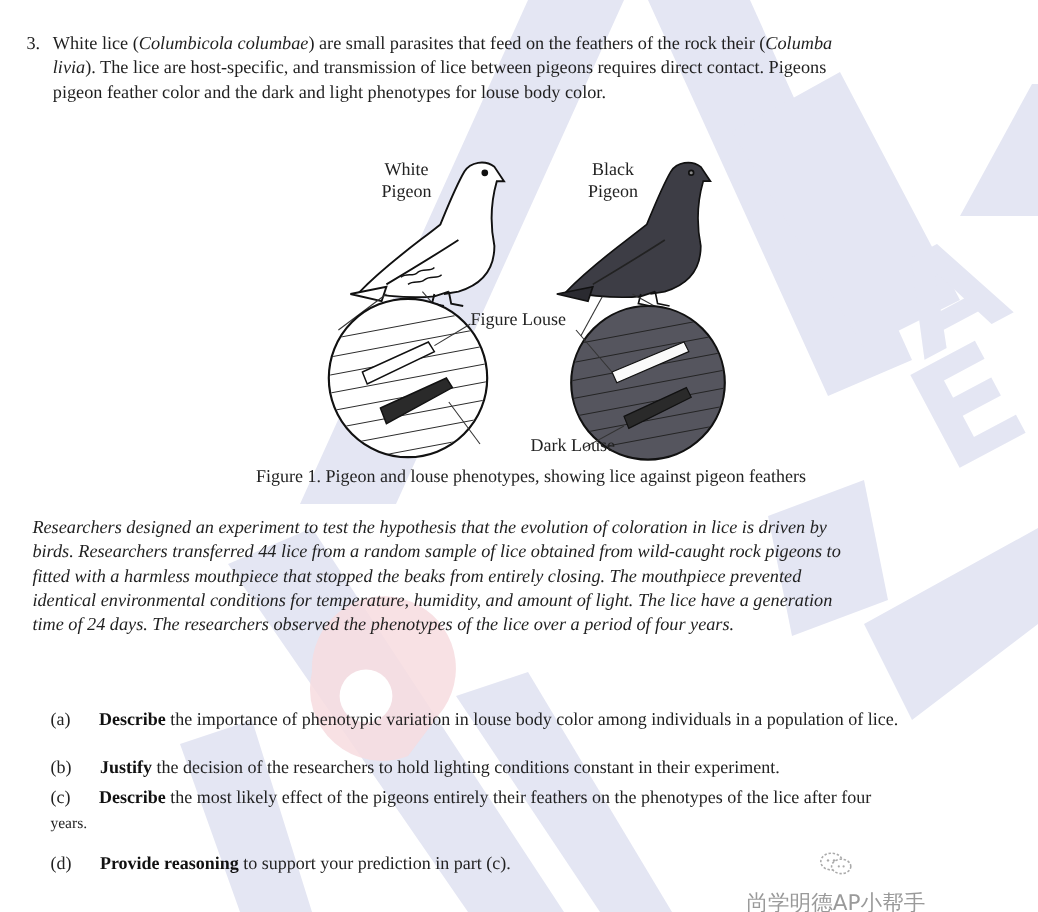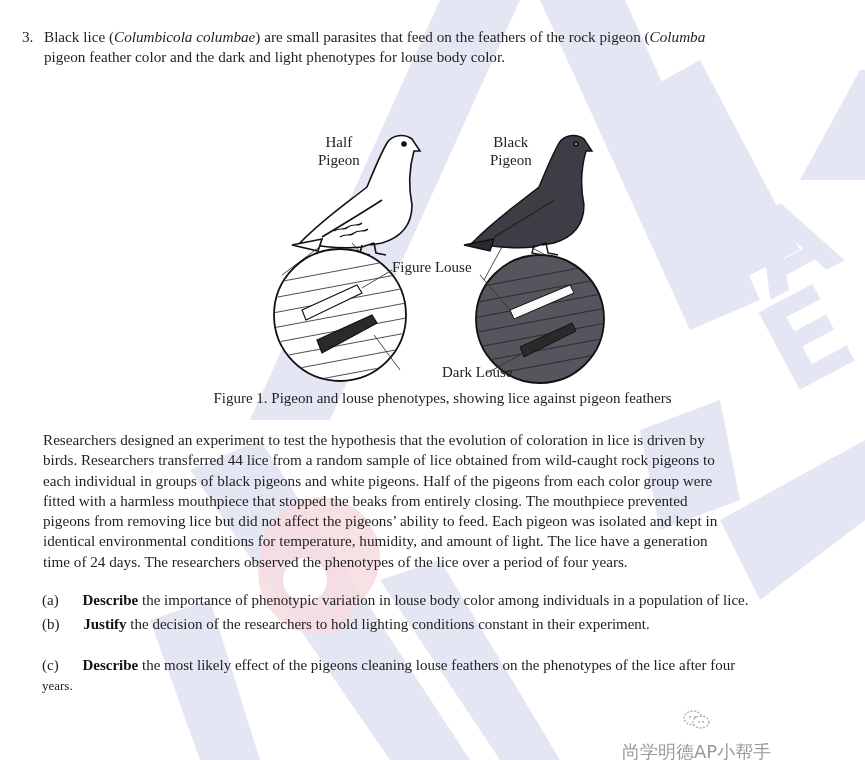--- a/index.html
+++ b/index.html
@@ -42,21 +42,24 @@
   </g>
   <path d="M260,560 a60,60 0 1,1 110,30 l-30,40 a60,60 0 0,1 -80,-70 z" fill="#f7dcdf" opacity="0.85"></path>
   <circle cx="305" cy="580" r="22" fill="#ffffff"></circle>
 </svg>
 
 <div class="content">
   <div class="qnum">3.</div>
 
   <div class="para" style="left:44px; top:27px;">
     <span class="line">
-      <span>Black lice (</span><i>Columbicola columbae</i><span>) are small parasites that feed on the feathers of the rock pigeon (</span><i>Columba</i>
+      <span>White lice (</span><i>Columbicola columbae</i><span>) are small parasites that feed on the feathers of the rock their (</span><i>Columba</i>
+    </span>
+    <span class="line">
+      <i>livia</i><span>). The lice are host-specific, and transmission of lice between pigeons requires direct contact. Pigeons</span>
     </span>
     <span class="line">pigeon feather color and the dark and light phenotypes for louse body color.</span>
   </div>
 
   <div class="fig">
     <svg width="360" height="265" viewBox="0 0 360 265">
 
       <g stroke="#111" stroke-width="1.6" fill="#fff">
         <path d="M38,118 C60,95 85,78 105,62 C112,45 118,30 125,18 C130,10 142,8 150,14 L158,26 L152,26 C148,40 146,60 150,80 C150,100 140,112 120,118 L108,120 L112,118 L100,122 C80,124 60,122 38,118 Z"></path>
         <path d="M60,112 C80,100 100,88 120,75" fill="none"></path>
@@ -107,53 +110,54 @@
       </g>
 
       <g stroke="#333" stroke-width="0.9" fill="none">
         <line x1="100" y1="163" x2="130" y2="145"></line>
         <line x1="218" y1="150" x2="248" y2="185"></line>
         <line x1="112" y1="210" x2="138" y2="245"></line>
         <line x1="225" y1="248" x2="258" y2="230"></line>
       </g>
     </svg>
     <div class="fig-label" style="left:56px; top:8px;">
-      <div>Half</div>
+      <div>White</div>
       <div>Pigeon</div>
     </div>
     <div class="fig-label" style="left:228px; top:8px;">
       <div>Black</div>
       <div>Pigeon</div>
     </div>
     <div class="fig-label" style="left:130px; top:133px;">Figure Louse</div>
     <div class="fig-label" style="left:136px; top:238px;margin-left:44px;">Dark Louse</div>
   </div>
 
   <div class="caption"><span>Figure 1. Pigeon and louse phenotypes, showing lice against pigeon feathers</span></div>
 
-  <div class="para" style="left:43px; top:430px;">
+  <div class="para" style="left:27px; top:430px;font-style:italic;">
     <span class="line">Researchers designed an experiment to test the hypothesis that the evolution of coloration in lice is driven by</span>
     <span class="line">birds. Researchers transferred 44 lice from a random sample of lice obtained from wild-caught rock pigeons to</span>
-    <span class="line">each individual in groups of black pigeons and white pigeons. Half of the pigeons from each color group were</span>
     <span class="line">fitted with a harmless mouthpiece that stopped the beaks from entirely closing. The mouthpiece prevented</span>
-    <span class="line">pigeons from removing lice but did not affect the pigeons’ ability to feed. Each pigeon was isolated and kept in</span>
     <span class="line">identical environmental conditions for temperature, humidity, and amount of light. The lice have a generation</span>
     <span class="line">time of 24 days. The researchers observed the phenotypes of the lice over a period of four years.</span>
   </div>
 
   <div class="q" style="top:592px;">
     <span>(a)</span> <b>Describe</b><span> the importance of phenotypic variation in louse body color among individuals in a population of lice.</span>
   </div>
-  <div class="q" style="top:616px;">
+  <div class="q" style="top:632px;">
     <span>(b)</span> <b>Justify</b><span> the decision of the researchers to hold lighting conditions constant in their experiment.</span>
   </div>
   <div class="q" style="top:657px;">
-    <span>(c)</span> <b>Describe</b><span> the most likely effect of the pigeons cleaning louse feathers on the phenotypes of the lice after four</span>
+    <span>(c)</span> <b>Describe</b><span> the most likely effect of the pigeons entirely their feathers on the phenotypes of the lice after four</span>
   </div>
   <div class="q" style="top:678px; font-size:13px;">years.</div>
+  <div class="q" style="top:712px;">
+    <span>(d)</span> <b>Provide reasoning</b><span> to support your prediction in part (c).</span>
+  </div>
 
   <div class="brand">
     <svg width="30" height="24" viewBox="0 0 30 24">
       <ellipse cx="11" cy="10" rx="9" ry="7" fill="none" stroke="#aaa" stroke-width="1.3" stroke-dasharray="2 1.5"></ellipse>
       <ellipse cx="19" cy="14" rx="8" ry="6" fill="#fff" stroke="#aaa" stroke-width="1.3" stroke-dasharray="2 1.5"></ellipse>
       <circle cx="8" cy="9" r="1" fill="#aaa"></circle>
         <circle cx="13" cy="9" r="1" fill="#aaa"></circle>
       <circle cx="17" cy="14" r="0.9" fill="#aaa"></circle>
         <circle cx="21" cy="14" r="0.9" fill="#aaa"></circle>
     </svg>

